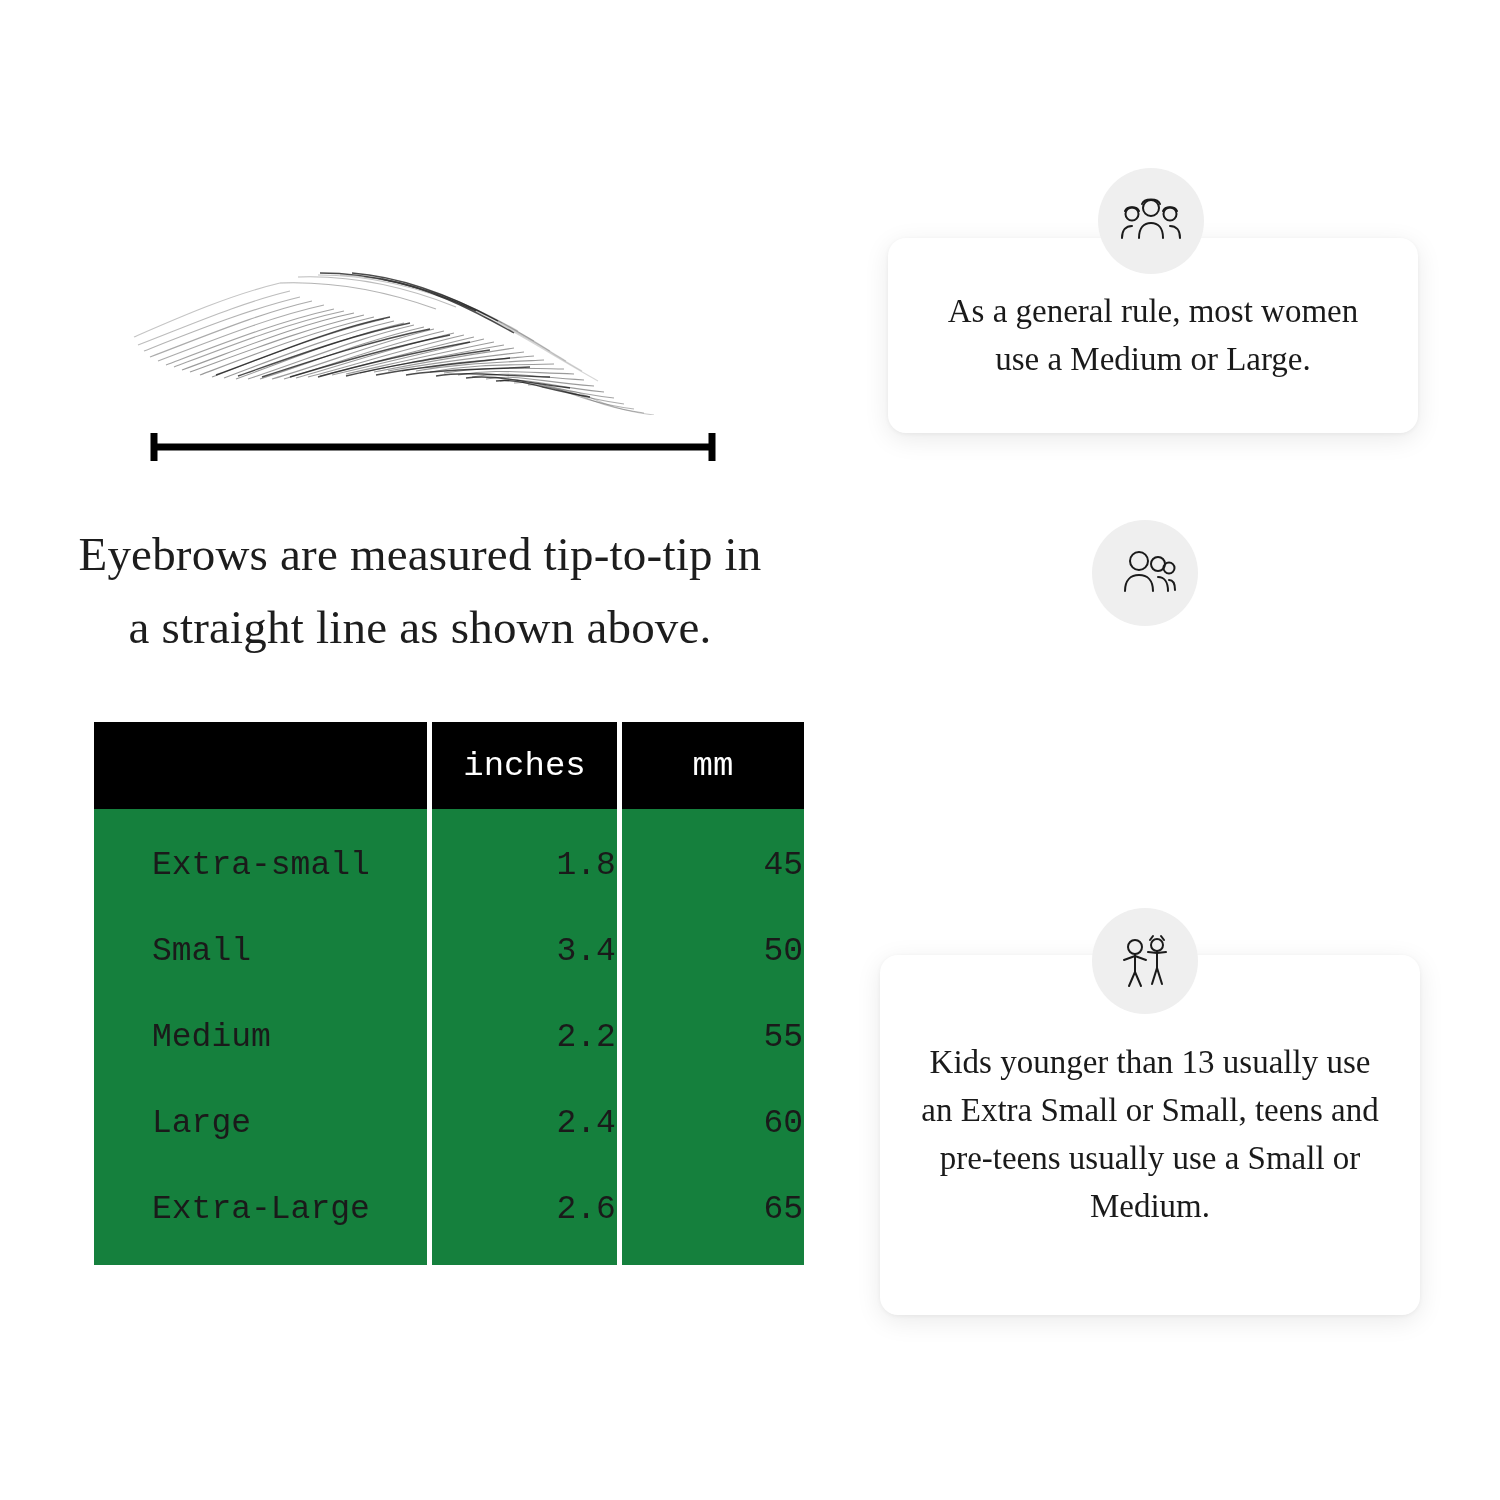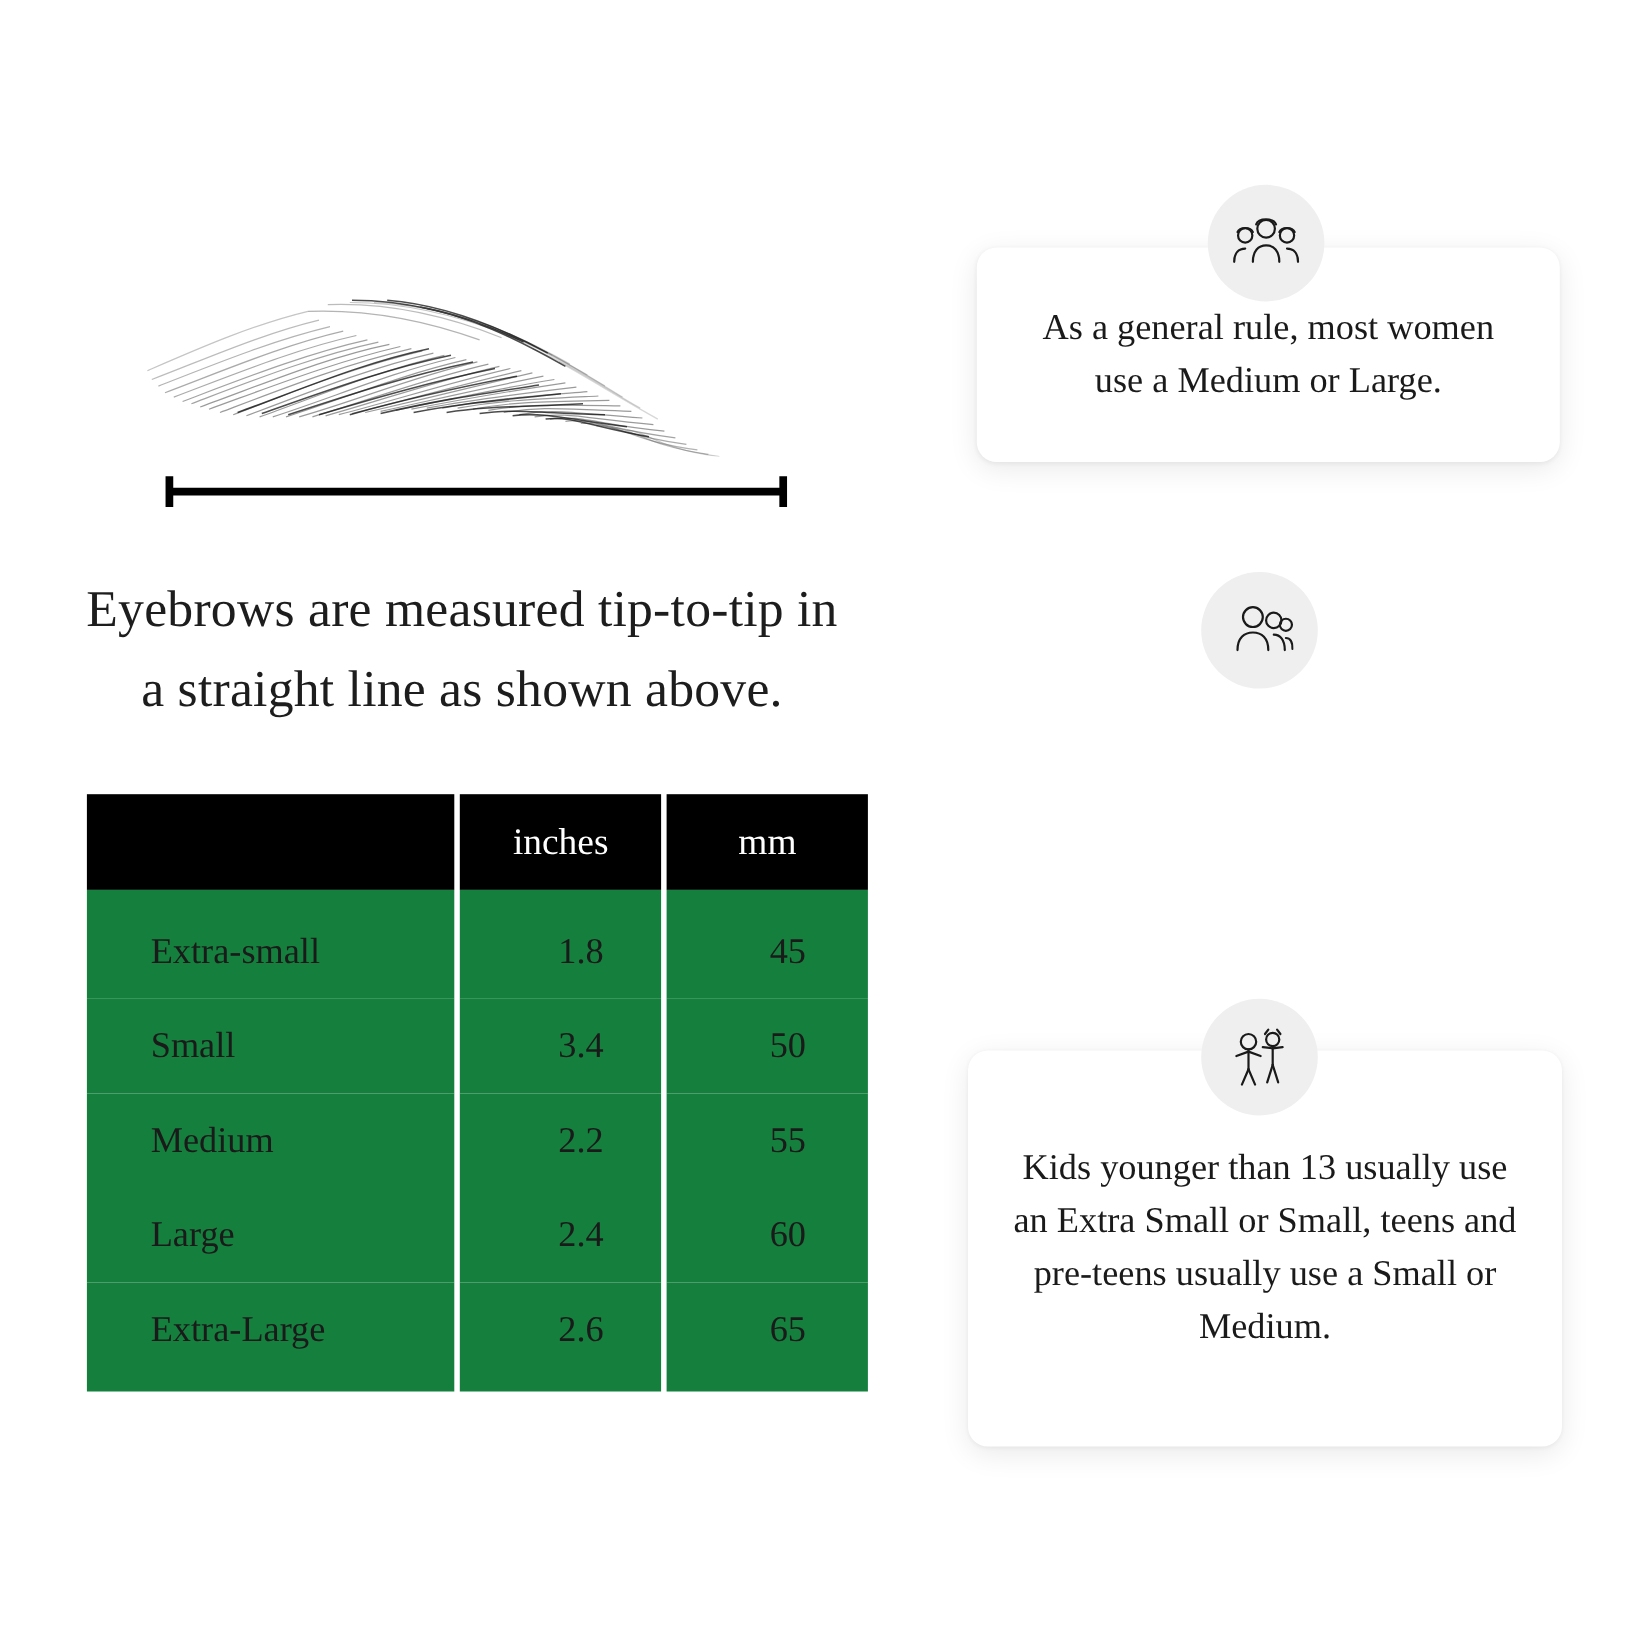--- a/index.html
+++ b/index.html
@@ -55,25 +55,26 @@
     text-align: center;
     font-size: 47px;
     line-height: 1.55;
     color: #1d1d1d;
     letter-spacing: 0.2px;
   }
 
   
   .size-table {
     position: absolute;
-    left: 74px;
+    left: 89px;
     top: 722px;
     width: 720px;
     border-collapse: separate;
     border-spacing: 5px 0;
+    font-family: Liberation Mono, monospace;
   }
   .size-table th {
     background: #000000;
     color: #ffffff;
     font-weight: normal;
     font-size: 34px;
     height: 85px;
     vertical-align: middle;
   }
   .size-table th.col-name { width: 340px; }
@@ -85,21 +86,21 @@
     font-size: 33px;
     height: 84px;
     vertical-align: middle;
     color: #1a1a1a;
   }
   .size-table td.name {
     text-align: left;
     padding-left: 58px;
   }
   .size-table td.num {
-    text-align: center;
+    text-align: right;
     padding-left: 38px;
   }
   .size-table tbody tr:first-child td { padding-top: 14px; }
   .size-table tbody tr:last-child  td { padding-bottom: 14px; }
 
   
   .right-col {
     width: 670px;
     position: relative;
   }
@@ -114,21 +115,21 @@
     justify-content: center;
     text-align: center;
   }
   .note-text {
     font-size: 33px;
     line-height: 1.45;
     color: #1a1a1a;
     padding: 0 34px;
   }
 
-  .note-1 { left: 58px;  top: 225px;  width: 530px; height: 195px; }
+  .note-1 { left: 58px;  top: 238px;  width: 530px; height: 195px; }
   .note-2 { left: 48px;  top: 575px;  width: 540px; height: 205px; }
   .note-3 { left: 50px;  top: 955px;  width: 540px; height: 360px; }
 
   .icon-bubble {
     position: absolute;
     width: 106px;
     height: 106px;
     border-radius: 50%;
     background: #efefef;
     display: flex;

